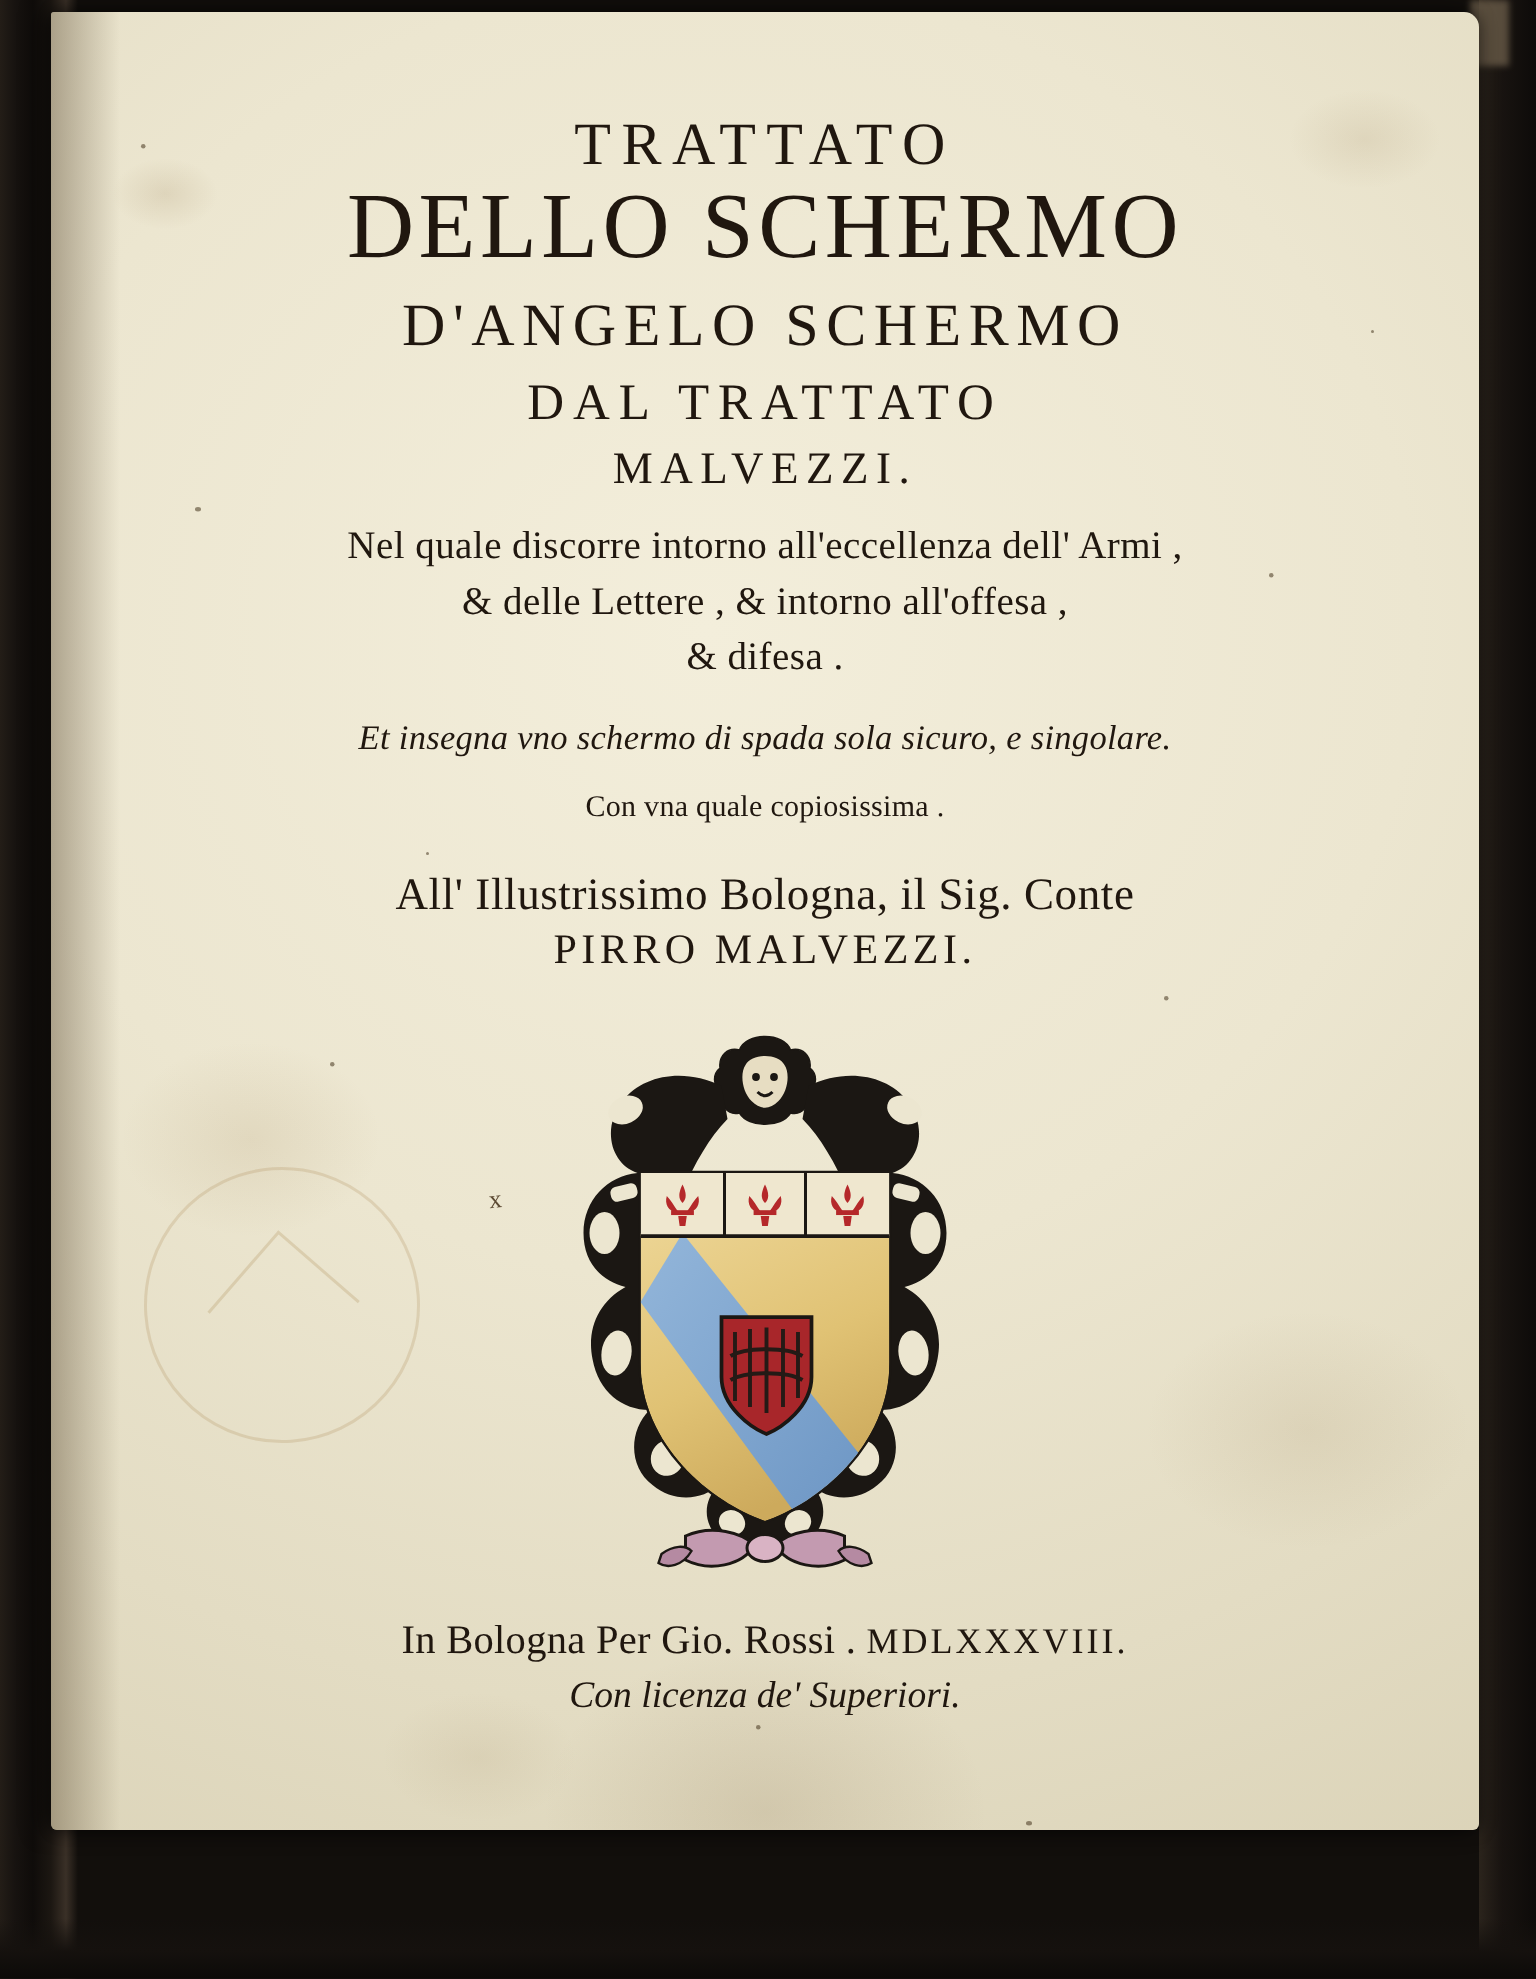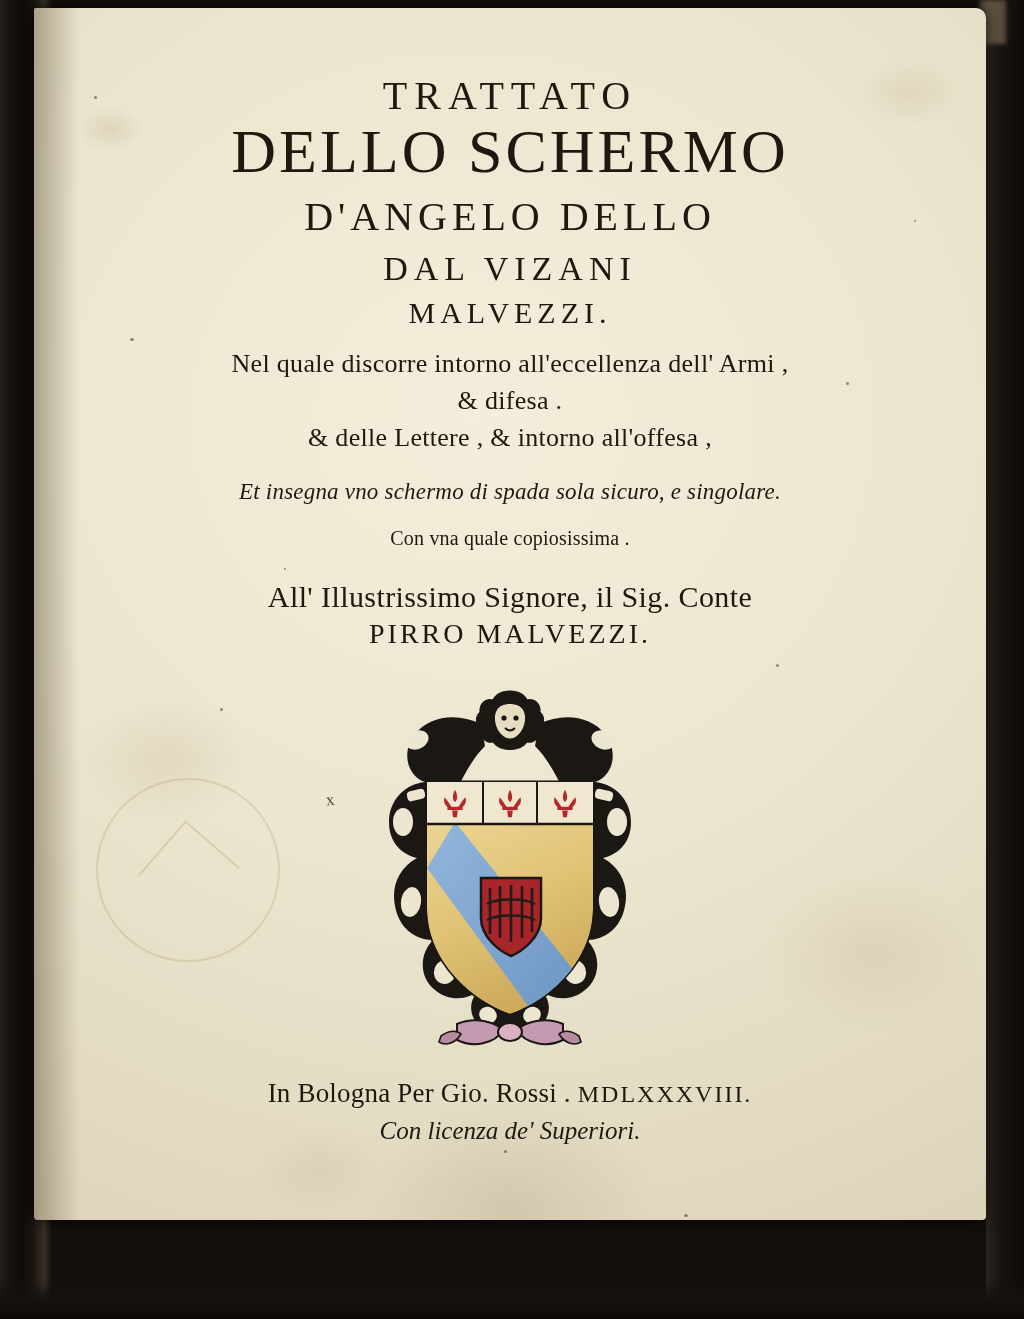--- a/index.html
+++ b/index.html
@@ -230,34 +230,34 @@
     <div class="speck" style="left:186px; top:700px; width:3px;  height:3px;"></div>
     <div class="speck" style="left:742px; top:656px; width:3px;  height:3px;"></div>
     <div class="speck" style="left:650px; top:1206px;width:4px;  height:3px;"></div>
     <div class="speck" style="left:320px; top:1250px;width:3px;  height:3px;"></div>
     <div class="speck" style="left:470px; top:1142px;width:3px;  height:3px;"></div>
     <div class="speck" style="left:250px; top:560px; width:2px;  height:2px;"></div>
 
     <div id="text">
       <div class="l1">TRATTATO</div>
       <div class="l2">DELLO SCHERMO</div>
-      <div class="l3">D'ANGELO DELLO</div>
-      <div class="l4">DAL VIZANI</div>
+      <div class="l3">D'ANGELO SCHERMO</div>
+      <div class="l4">DAL TRATTATO</div>
       <div class="l5">MALVEZZI.</div>
 
       <div class="para">
         <span class="ln">Nel quale discorre intorno all'eccellenza dell' Armi ,</span>
+        <span class="ln">&amp; delle Lettere ,  &amp; intorno all'offesa ,</span>
         <span class="ln">&amp; difesa .</span>
-        <span class="ln">&amp; delle Lettere ,  &amp; intorno all'offesa ,</span>
       </div>
 
       <div class="ital">Et insegna vno schermo di spada sola sicuro, e singolare.</div>
       <div class="small">Con vna quale copiosissima .</div>
 
-      <div class="ded1">All' Illustrissimo Signore, il Sig. Conte</div>
+      <div class="ded1">All' Illustrissimo Bologna, il Sig. Conte</div>
       <div class="ded2 sc">PIRRO MALVEZZI.</div>
     </div>
 
     <div class="pencil">x</div>
 
     <div class="crest-wrap">
       <svg viewBox="0 0 330 400">
         <defs>
           <linearGradient id="goldG" x1="0" y1="0" x2="0.4" y2="1">
             <stop offset="0%" stop-color="#ecd493"></stop>

